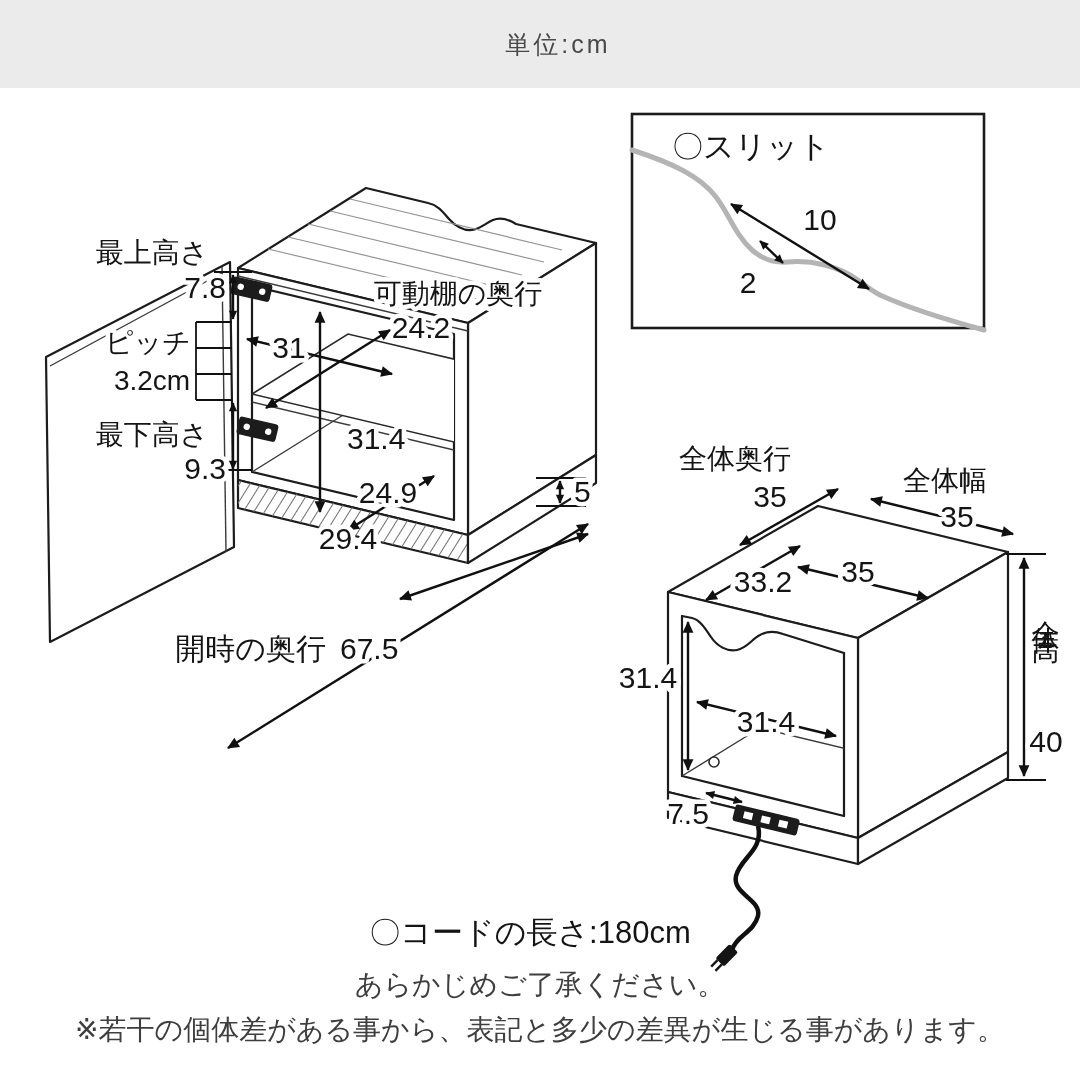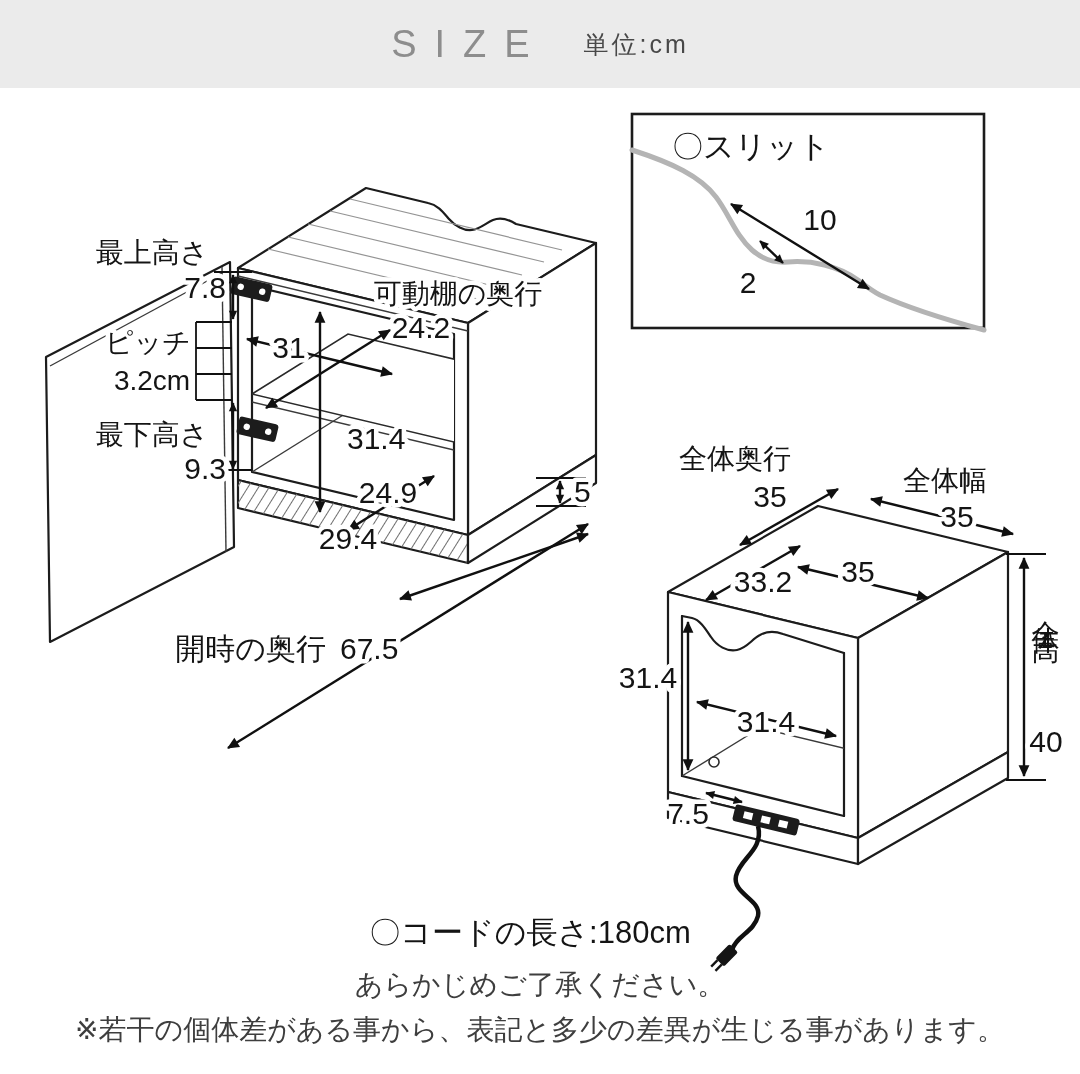--- a/index.html
+++ b/index.html
@@ -27,21 +27,20 @@
   .lab{font-size:28px;}
   .num{font-size:30px;}
   .halo{paint-order:stroke;stroke:#fff;stroke-width:9px;stroke-linejoin:round;}
 </style>
 </head>
 <body>
 
 <div class="page">
 
   <div class="hdr">
-    <span class="t">SIZE</span>
     <span class="u">単位:cm</span>
   </div>
 
   <svg class="art" width="1080" height="1074" viewBox="0 0 1080 1074">
     <defs>
       <marker id="ah" viewBox="0 0 12 12" refX="10.5" refY="6" markerWidth="15" markerHeight="13" markerUnits="userSpaceOnUse" orient="auto-start-reverse">
         <path d="M0.5,1 L11.5,6 L0.5,11 Z" fill="#101010"></path>
       </marker>
       <marker id="ahs" viewBox="0 0 12 12" refX="10.5" refY="6" markerWidth="11" markerHeight="10" markerUnits="userSpaceOnUse" orient="auto-start-reverse">
         <path d="M0.5,1 L11.5,6 L0.5,11 Z" fill="#101010"></path>

